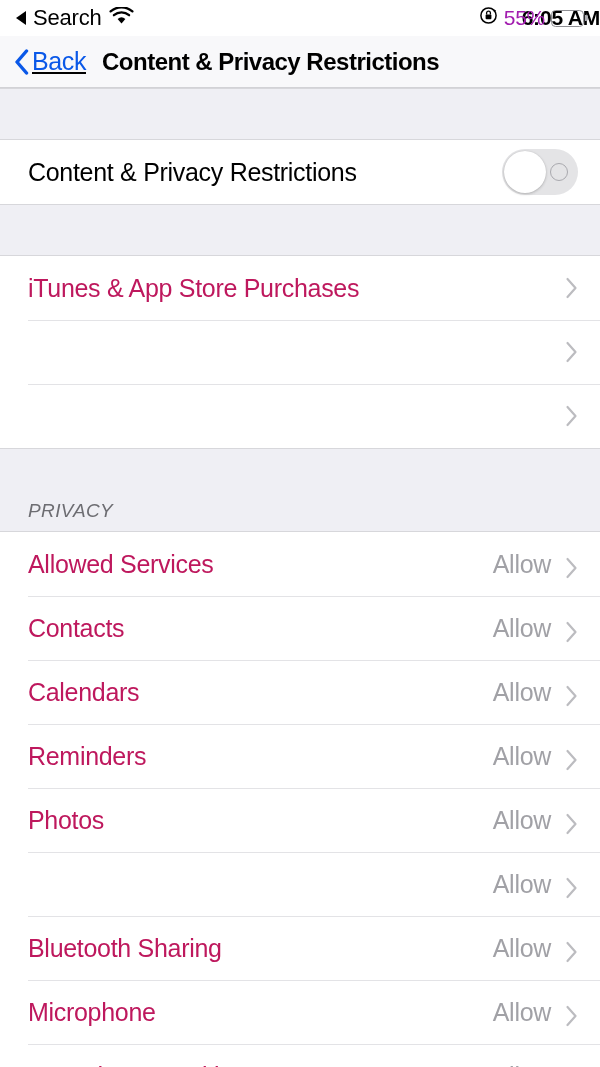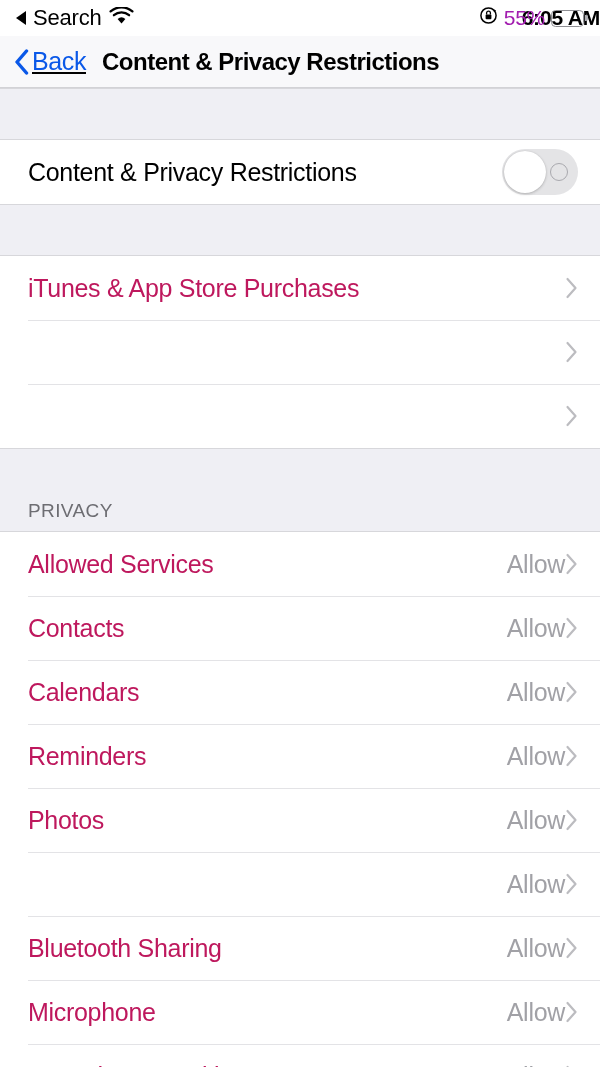--- a/index.html
+++ b/index.html
@@ -153,20 +153,21 @@
   .gap-mid { height: 52px; }
 
   .section-header {
     background: #efeff4;
     border-top: 1px solid #d7d7db;
     border-bottom: 1px solid #d7d7db;
     height: 84px;
     display: flex;
     align-items: flex-end;
     padding: 0 0 9px 28px;
+    font-style: italic;
   }
 
   .section-header-label {
     font-size: 19px;
     color: #6d6d72;
     letter-spacing: 0.4px;
   }
 
   .group { background: #ffffff; }
 
@@ -196,21 +197,22 @@
     letter-spacing: -0.3px;
     color: #be185d;
     white-space: nowrap;
   }
 
   .row-label.enabled { color: #000000; }
 
   .row-right {
     margin-left: auto;
     display: flex;
-    align-items: center;
+    align-items: flex-end;
+    gap: 14px;
   }
 
   .row-value {
     font-size: 25px;
     color: #a1a1a6;
     letter-spacing: -0.3px;
   }
 
   .chevron {
     display: block;

